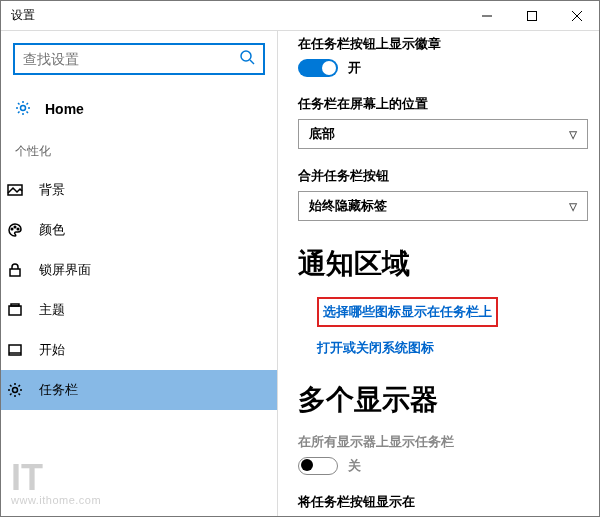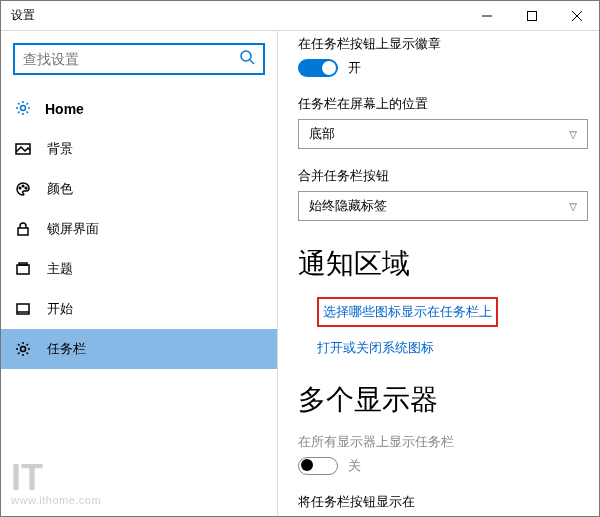--- a/index.html
+++ b/index.html
@@ -14,25 +14,25 @@
 
   .body { display: flex; height: calc(100% - 30px); }
 
   .sidebar { width: 277px; border-right: 1px solid #dcdcdc; display: flex; flex-direction: column; padding-top: 12px; }
   .search { margin: 0 12px 14px 12px; height: 32px; border: 2px solid #0078d7; display: flex; align-items: center; padding: 0 8px; }
   .search input { border: none; outline: none; flex: 1; font-size: 14px; color: #333; background: transparent; }
   .search .sicon { color: #0078d7; }
   .home-row { display: flex; align-items: center; height: 40px; padding: 0 14px; gap: 14px; font-size: 14px; font-weight: 600; color: #000; }
   .home-row .gear { color: #0078d7; }
   .section-label { font-size: 12px; color: #666; padding: 14px 14px 10px 14px; }
-  .nav-item { display: flex; align-items: center; height: 40px; padding: 0 14px; gap: 16px; font-size: 13px; color: #000; }
+  .nav-item { display: flex; align-items: center; height: 40px; padding: 0 6px; gap: 16px; font-size: 13px; color: #000; }
   .nav-item.selected { background: #87b9e6; text-align: right; }
   .nav-item .icon { width: 16px; display: flex; justify-content: center; color: #000; }
 
-  .content { flex: 1; padding: 4px 20px 0 20px; overflow: hidden; font-size: 13px; color: #000; }
+  .content { flex: 1; padding: 4px 20px 0 20px; overflow: hidden; font-size: 13px; color: #000; font-weight: bold; }
   .setting-block { margin-bottom: 18px; }
   .setting-label { font-size: 13px; margin-bottom: 6px; color: #000; }
   .toggle-row { display: flex; align-items: center; gap: 10px; margin-top: 4px; }
   .toggle { width: 40px; height: 18px; border-radius: 10px; position: relative; }
   .toggle.on { background: #0078d7; }
   .toggle.on::after { content: ""; position: absolute; right: 2px; top: 2px; width: 14px; height: 14px; background: #fff; border-radius: 50%; }
   .toggle.off { background: #fff; border: 1px solid #888; }
   .toggle.off::after { content: ""; position: absolute; left: 2px; top: 1px; width: 12px; height: 12px; background: #000; border-radius: 50%; }
   .toggle-text { font-size: 13px; }
   .toggle-text.off { color: #888; }
@@ -93,20 +93,21 @@
       <div class="home-row">
         <span class="gear">
           <svg class="icon-svg" viewBox="0 0 16 16">
               <circle cx="8" cy="8" r="2.5"></circle>
               <path d="M8 1v2M8 13v2M1 8h2M13 8h2M3 3l1.5 1.5M11.5 11.5L13 13M13 3l-1.5 1.5M4.5 11.5L3 13"></path>
             </svg>
         </span>
         <span>Home</span>
       </div>
 
+      <div class="section-label">个性化</div>
 
       <div class="nav-item">
         <span class="icon">
           <svg class="icon-svg" viewBox="0 0 16 16">
               <rect x="1" y="3" width="14" height="10"></rect>
               <polyline points="1,11 6,6 10,10 13,7 15,9"></polyline>
             </svg>
         </span>
         <span>背景</span>
       </div>

